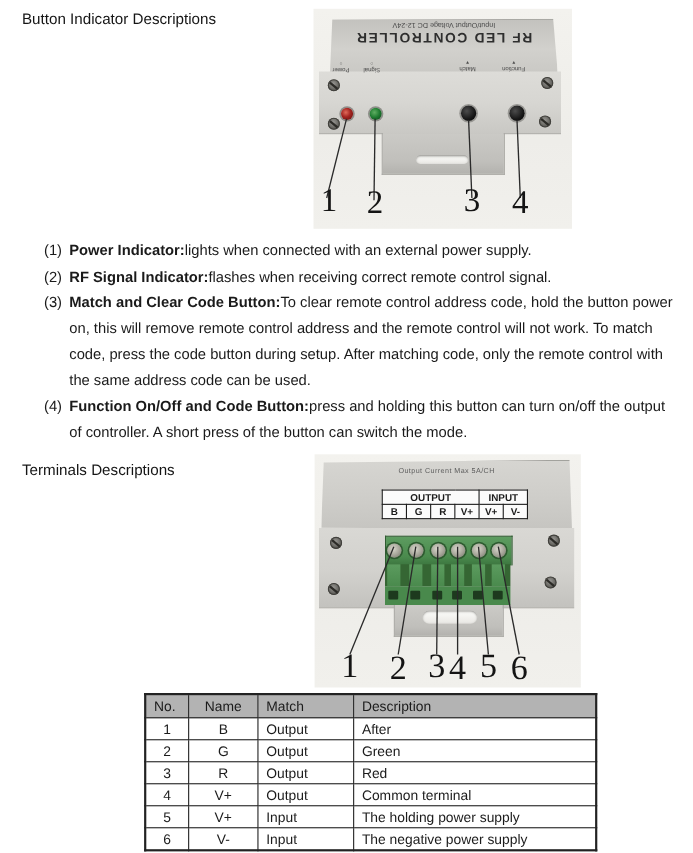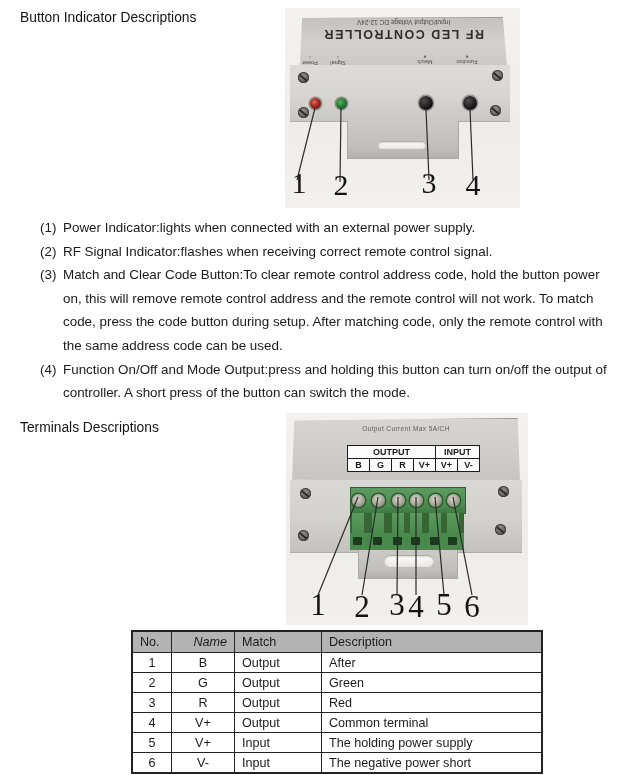--- a/index.html
+++ b/index.html
@@ -9,21 +9,21 @@
   }
   .abs{position:absolute;}
 
   
   .section-title{font-size:13.8px;color:#151515;}
 
   
   .desc-list{left:40px;top:216px;width:575px;font-size:13.4px;line-height:23.6px;}
   .desc-item{position:relative;padding-left:23px;}
   .desc-num{position:absolute;left:0;top:0;}
-  .desc-title{font-weight:normal;margin-top:11px;}
+  .desc-title{font-weight:bold;margin-top:11px;}
   .desc-body{margin-left:0;}
 
   
   .photo{background:linear-gradient(180deg,#f3f2ee 0%,#eeede9 60%,#f1f0ec 100%);}
   .fig-lines{position:absolute;left:0;top:0;pointer-events:none;}
   .callout{position:absolute;width:24px;text-align:center;
            font-family:"Liberation Serif",serif;color:#141414;}
 
   
   .dev1-top{position:absolute;left:15px;top:9px;width:207px;height:48px;
@@ -86,21 +86,21 @@
     font-size:12.6px;color:#1b1b1b;}
   .terminals-table td,.terminals-table th{border:1px solid #222;padding:0 7px;height:19px;
     font-weight:normal;}
   .terminals-table{border:2px solid #222;}
   .terminals-table th{background:#b3b3b3;text-align:left;height:20px;}
   .col-no{width:24px;text-align:center;margin-left:40px;}
   .col-name{width:48px;text-align:center;}
   .col-type{width:72px;text-align:left;}
   .col-desc{width:205px;text-align:left;}
   .terminals-table th.col-no{text-align:left;}
-  .terminals-table th.col-name{text-align:right;font-style:italic;}
+  .terminals-table th.col-name{text-align:center;}
 </style>
 </head>
 <body>
 
 <div class="abs section-title" style="left:20px;top:10px;">Button Indicator Descriptions</div>
 
 <div class="abs photo" style="left:285px;top:8px;width:235px;height:200px;">
 
   <div class="dev1-top">
     <div class="dev1-print">
@@ -163,21 +163,21 @@
   <div class="desc-item">
     <span class="desc-num">(2)</span>
     <span class="desc-title">RF Signal Indicator:</span><span class="desc-body">flashes when receiving correct remote control signal.</span>
   </div>
   <div class="desc-item">
     <span class="desc-num">(3)</span>
     <span class="desc-title">Match and Clear Code Button:</span><span class="desc-body">To clear remote control address code, hold the button power on, this will remove remote control address and the remote control will not work. To match code, press the code button during setup.  After matching code, only the remote control with the same address code can be used.</span>
   </div>
   <div class="desc-item">
     <span class="desc-num">(4)</span>
-    <span class="desc-title">Function On/Off and Mode Output:</span><span class="desc-body">press and holding this button can turn on/off the output of controller.   A short press of the button can switch the mode.</span>
+    <span class="desc-title">Function On/Off and Code Button:</span><span class="desc-body">press and holding this button can turn on/off the output of controller.   A short press of the button can switch the mode.</span>
   </div>
 </div>
 
 <div class="abs section-title" style="left:20px;top:420px;">Terminals Descriptions</div>
 
 <div class="abs photo" style="left:286px;top:413px;width:242px;height:212px;">
 
   <div class="dev2-top">
     <div class="dev2-current">Output Current Max 5A/CH</div>
     <table class="term-label-table">
@@ -286,16 +286,16 @@
   <tr>
     <td class="col-no">5</td>
     <td class="col-name">V+</td>
     <td class="col-type">Input</td>
     <td class="col-desc">The holding power supply</td>
   </tr>
   <tr>
     <td class="col-no">6</td>
     <td class="col-name">V-</td>
     <td class="col-type">Input</td>
-    <td class="col-desc">The negative power short</td>
+    <td class="col-desc">The negative power supply</td>
   </tr>
 </tbody>
   </table>
 
 </body></html>

